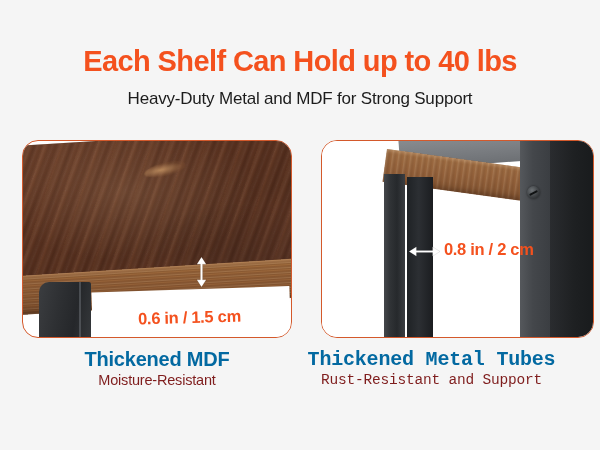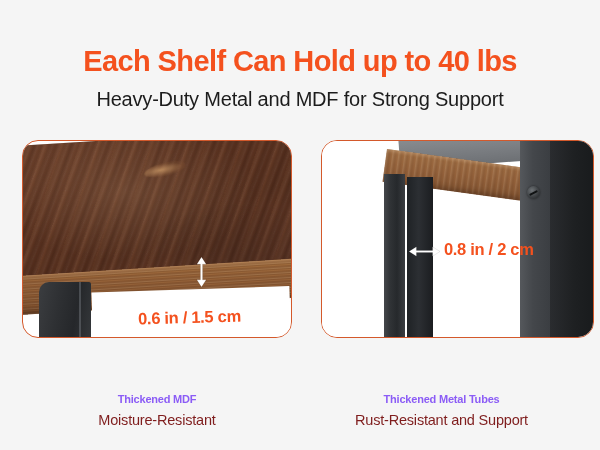--- a/index.html
+++ b/index.html
@@ -34,21 +34,21 @@
     color: #f4511e;
     line-height: 34px;
     white-space: nowrap;
   }
   .subheadline {
     position: absolute;
     top: 88px;
     left: 0;
     width: 600px;
     text-align: center;
-    font-size: 20px;
+    font-size: 17px;
     font-weight: normal;
     letter-spacing: -0.2px;
     color: #1c1c1c;
     line-height: 22px;
     white-space: nowrap;
   }
 
   
   .panel {
     position: absolute;
@@ -270,29 +270,28 @@
     white-space: nowrap;
   }
 
   
   .caption {
     position: absolute;
     top: 349px;
     text-align: center;
   }
   .caption-left  { left: 22px;  width: 270px; }
-  .caption-right { left: 305px; width: 273px; }
+  .caption-right { left: 295px; width: 273px; font-family: Liberation Mono, monospace; }
   .caption-title {
-    font-size: 11px;
+    font-size: 20px;
     font-weight: bold;
-    color: #8b5cf6;
+    color: #0369a1;
     letter-spacing: -0.2px;
     line-height: 21px;
     white-space: nowrap;
-    margin-top: 40px;
   }
   .caption-line {
     font-size: 14.5px;
     font-weight: normal;
     color: #7f1d1d;
     letter-spacing: -0.2px;
     line-height: 20px;
     white-space: nowrap;
   }
 </style>

